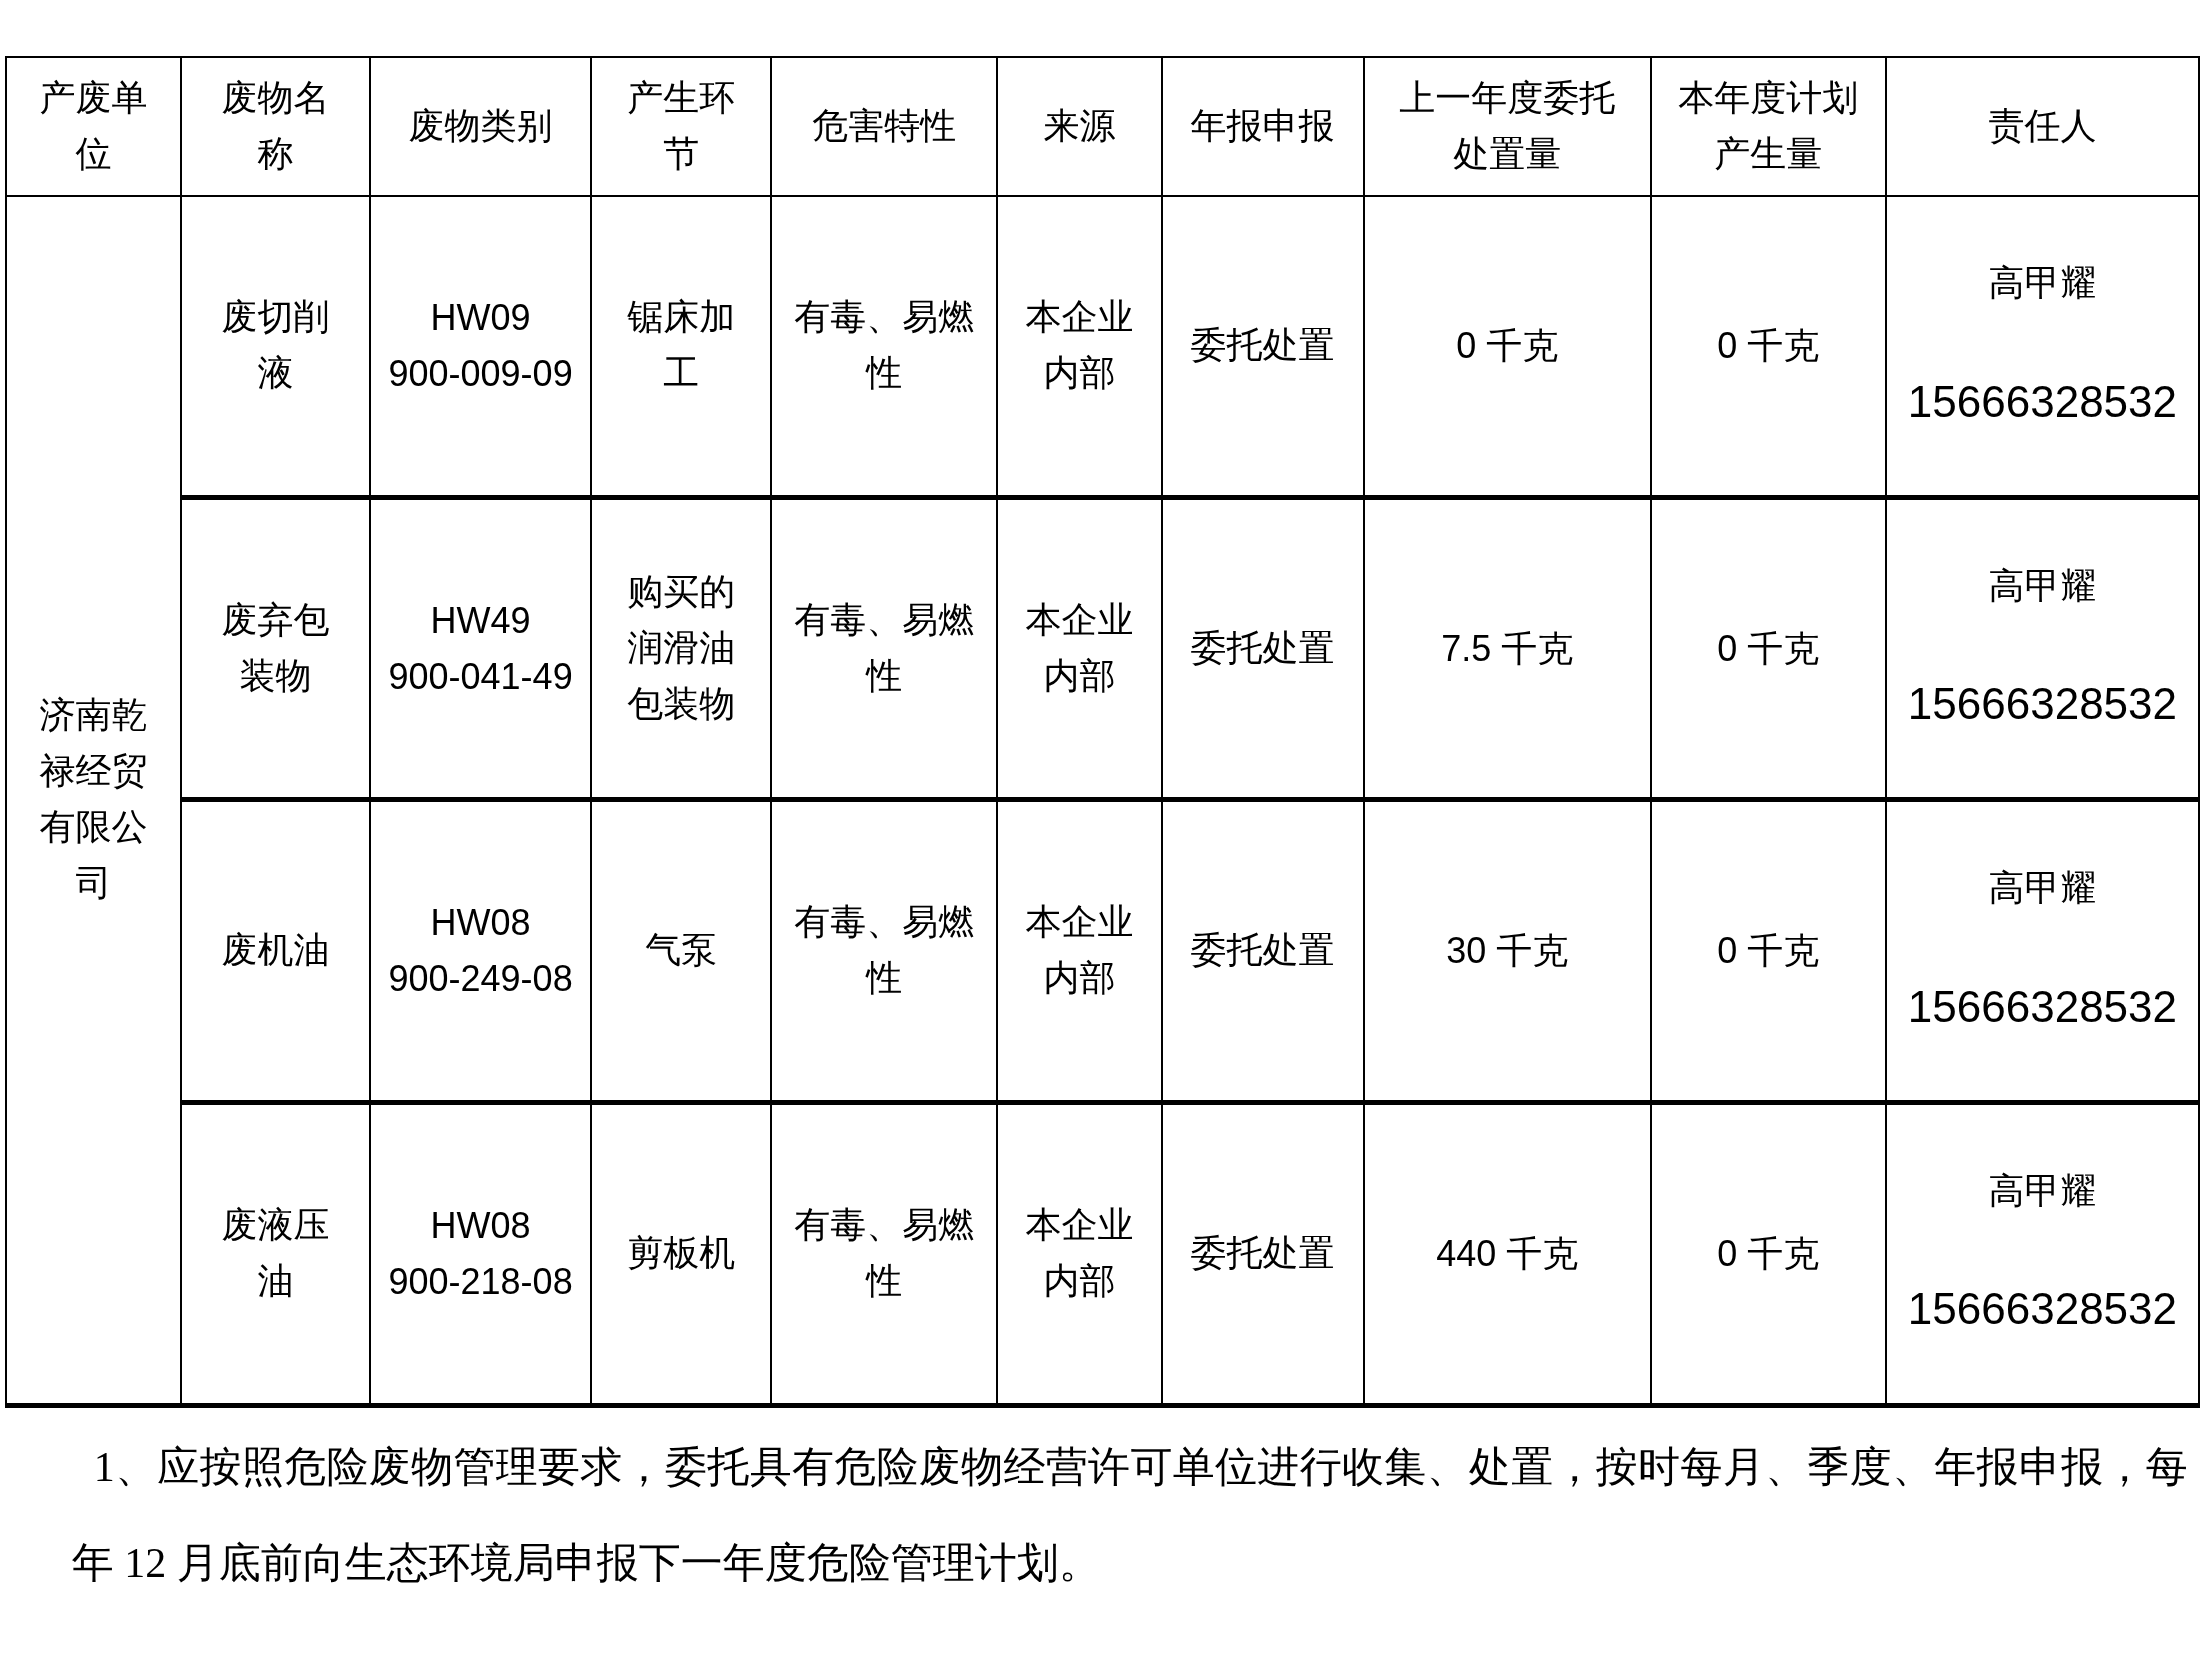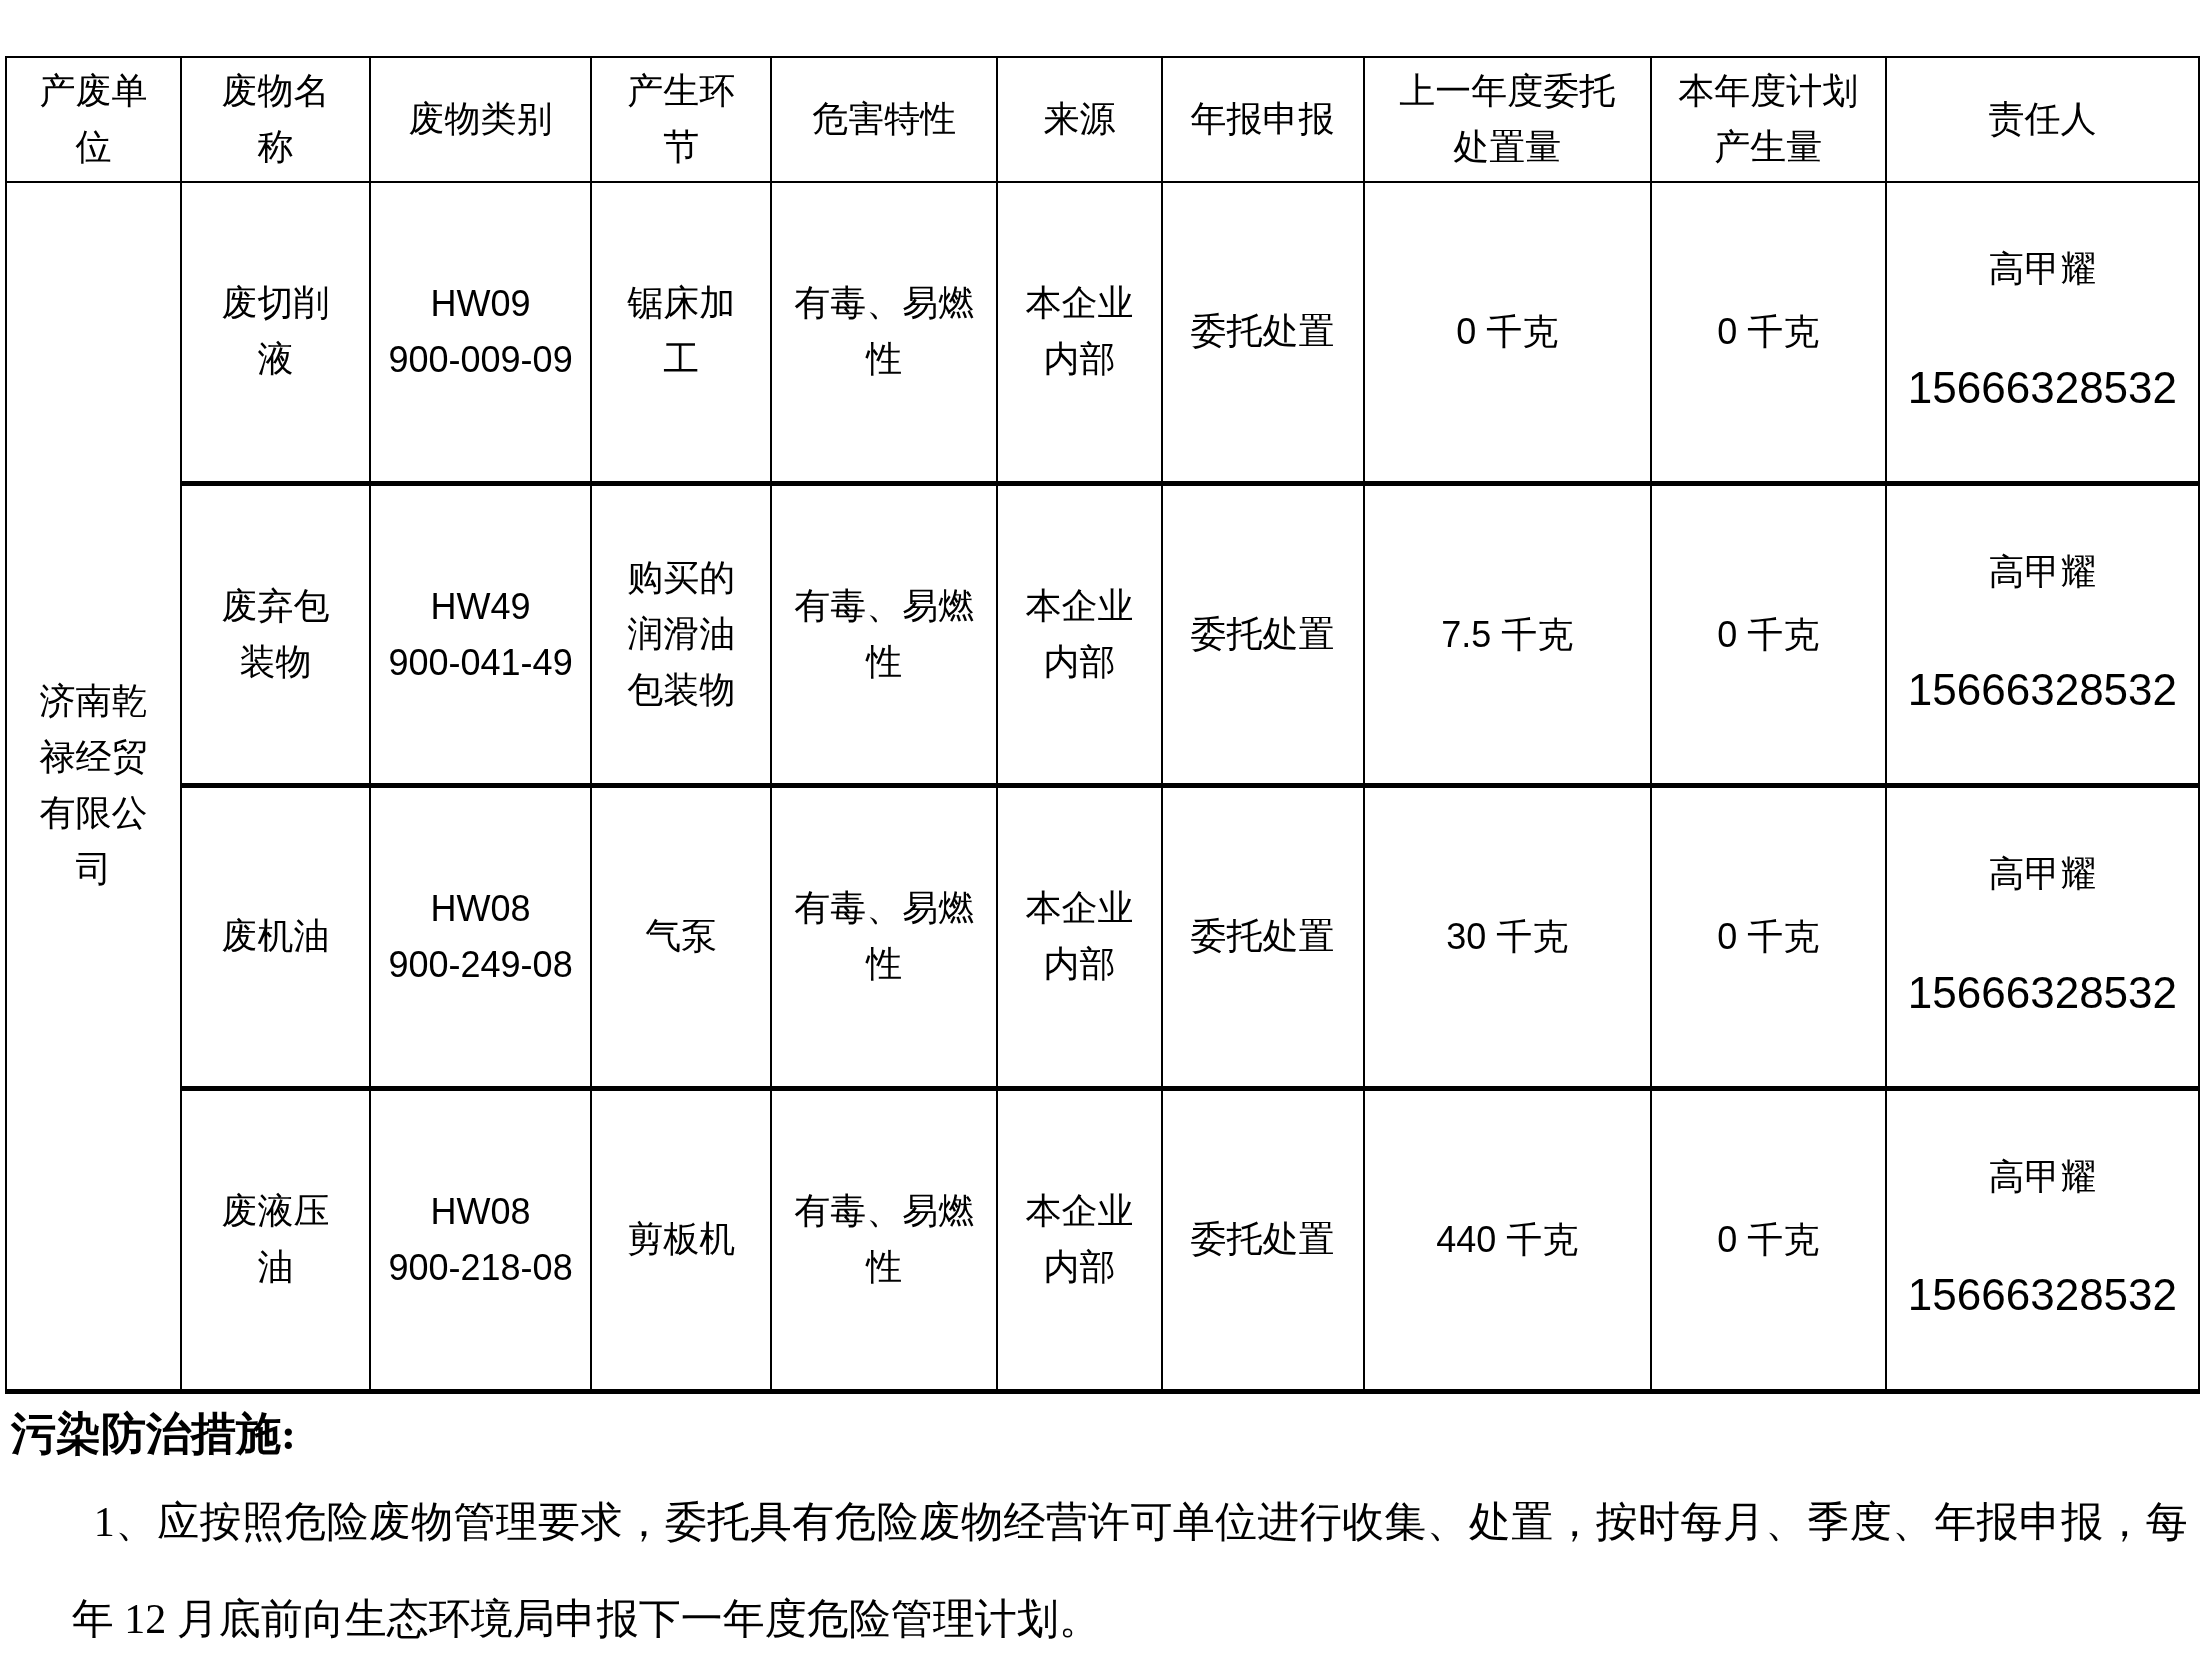--- a/index.html
+++ b/index.html
@@ -39,21 +39,21 @@
     vertical-align: middle;
     font-size: 36px;
     font-weight: normal;
     white-space: pre-line;
     line-height: 1.55;
     padding: 3.1px 4.7px;
     box-sizing: border-box;
     overflow: hidden;
   }
   table.waste-table tbody td { border-bottom-width: 5.5px; }
-  thead tr { height: 125px; }
+  thead tr { height: 139px; }
   tbody tr:nth-child(1) { height: 118px; }
   tbody tr:nth-child(2) { height: 146px; }
   tbody tr:nth-child(3) { height: 129px; }
   tbody tr:nth-child(4) { height: 118px; }
   .sans { font-family: "Liberation Sans", "DejaVu Sans", sans-serif; }
   td.person-cell { font-size: 34px; line-height: 1.5; }
   td.person-cell .phone { font-size: 44px; }
   h2.section-heading {
     font-size: 45px;
     font-weight: bold;
@@ -182,19 +182,18 @@
         <td class="sans">0 千克</td>
         <td class="person-cell">
           <div>高甲耀</div>
           <div class="sans phone">15666328532</div>
         </td>
       </tr>
     </tbody>
   </table>
 
   <section>
-    <h2 class="section-heading">污染防治措施:</h2>
     <p class="para">1、应按照危险废物管理要求，委托具有危险废物经营许可单位进行收集、处置，按时每月、季度、年报申报，每年 12 月底前向生态环境局申报下一年度危险管理计划。</p>
 
   </section>
 
 </div>
 
 
 </body></html>

